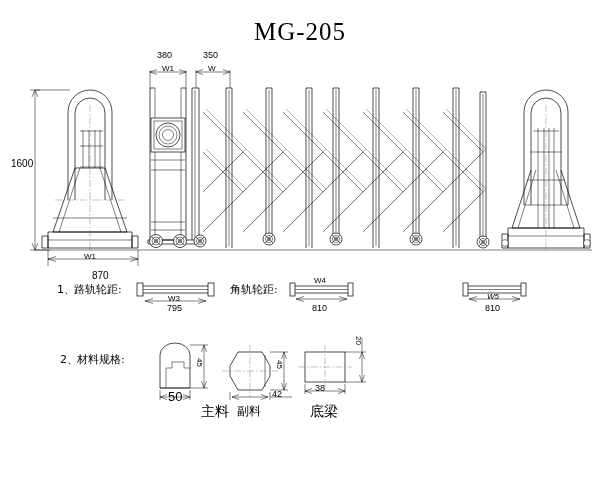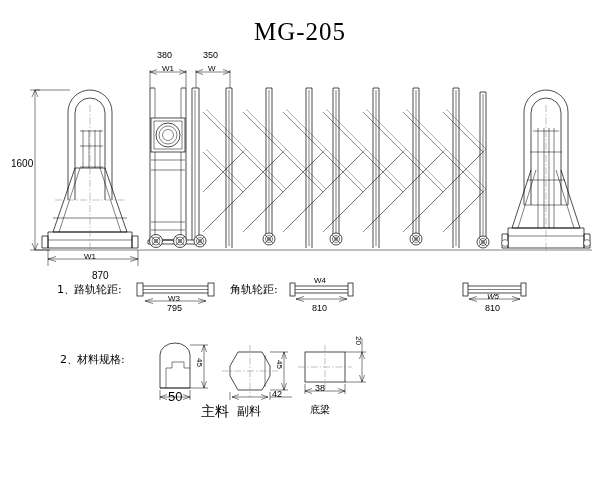--- a/index.html
+++ b/index.html
@@ -337,15 +337,15 @@
   <div class="lbl" style="left:168px;top:389px;font-size:13px;">50</div>
   <div class="lbl vert" style="left:195px;top:358px;font-size:8px;">45</div>
   <div class="lbl cjk" style="left:165px;top:403px;font-size:14px;margin-left:36px;">主料</div>
 
   <div class="lbl" style="left:272px;top:389px;font-size:9px;">42</div>
   <div class="lbl vert" style="left:275px;top:360px;font-size:8px;">45</div>
   <div class="lbl cjk" style="left:237px;top:403px;font-size:12px;">副料</div>
 
   <div class="lbl" style="left:315px;top:383px;font-size:9px;text-align:right;">38</div>
   <div class="lbl vert" style="left:354px;top:336px;font-size:8px;">20</div>
-  <div class="lbl cjk" style="left:310px;top:403px;font-size:10px;">底梁</div>
+  <div class="lbl cjk" style="left:310px;top:403px;font-size:14px;">底梁</div>
 
 </div>
 
 </body></html>

